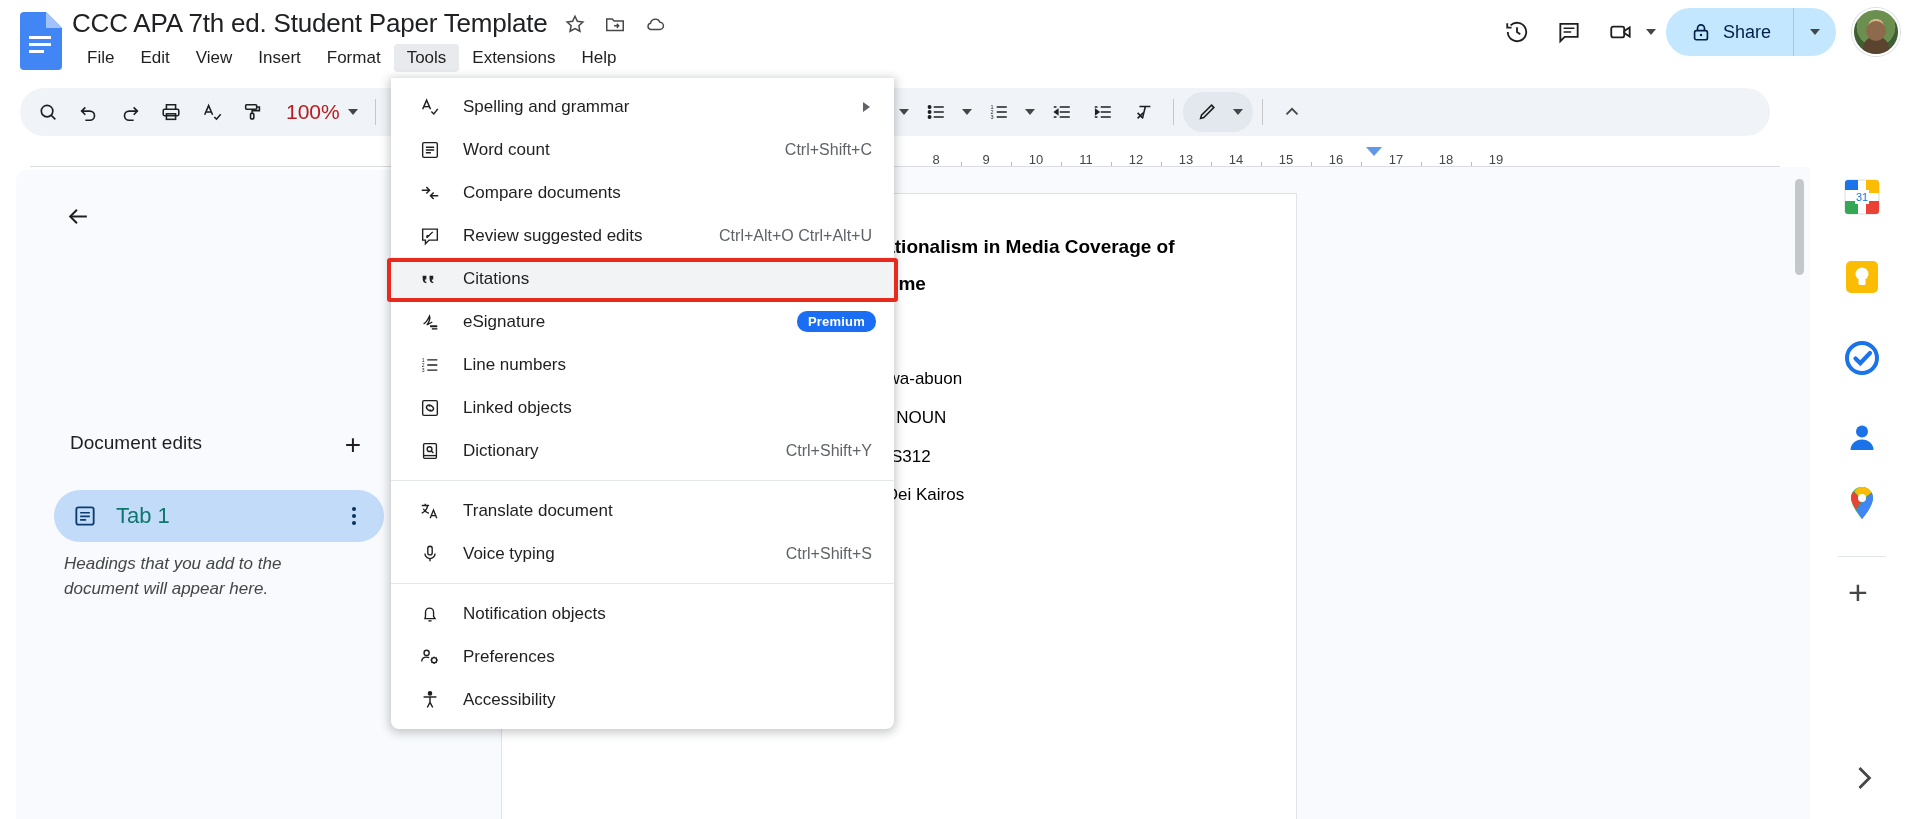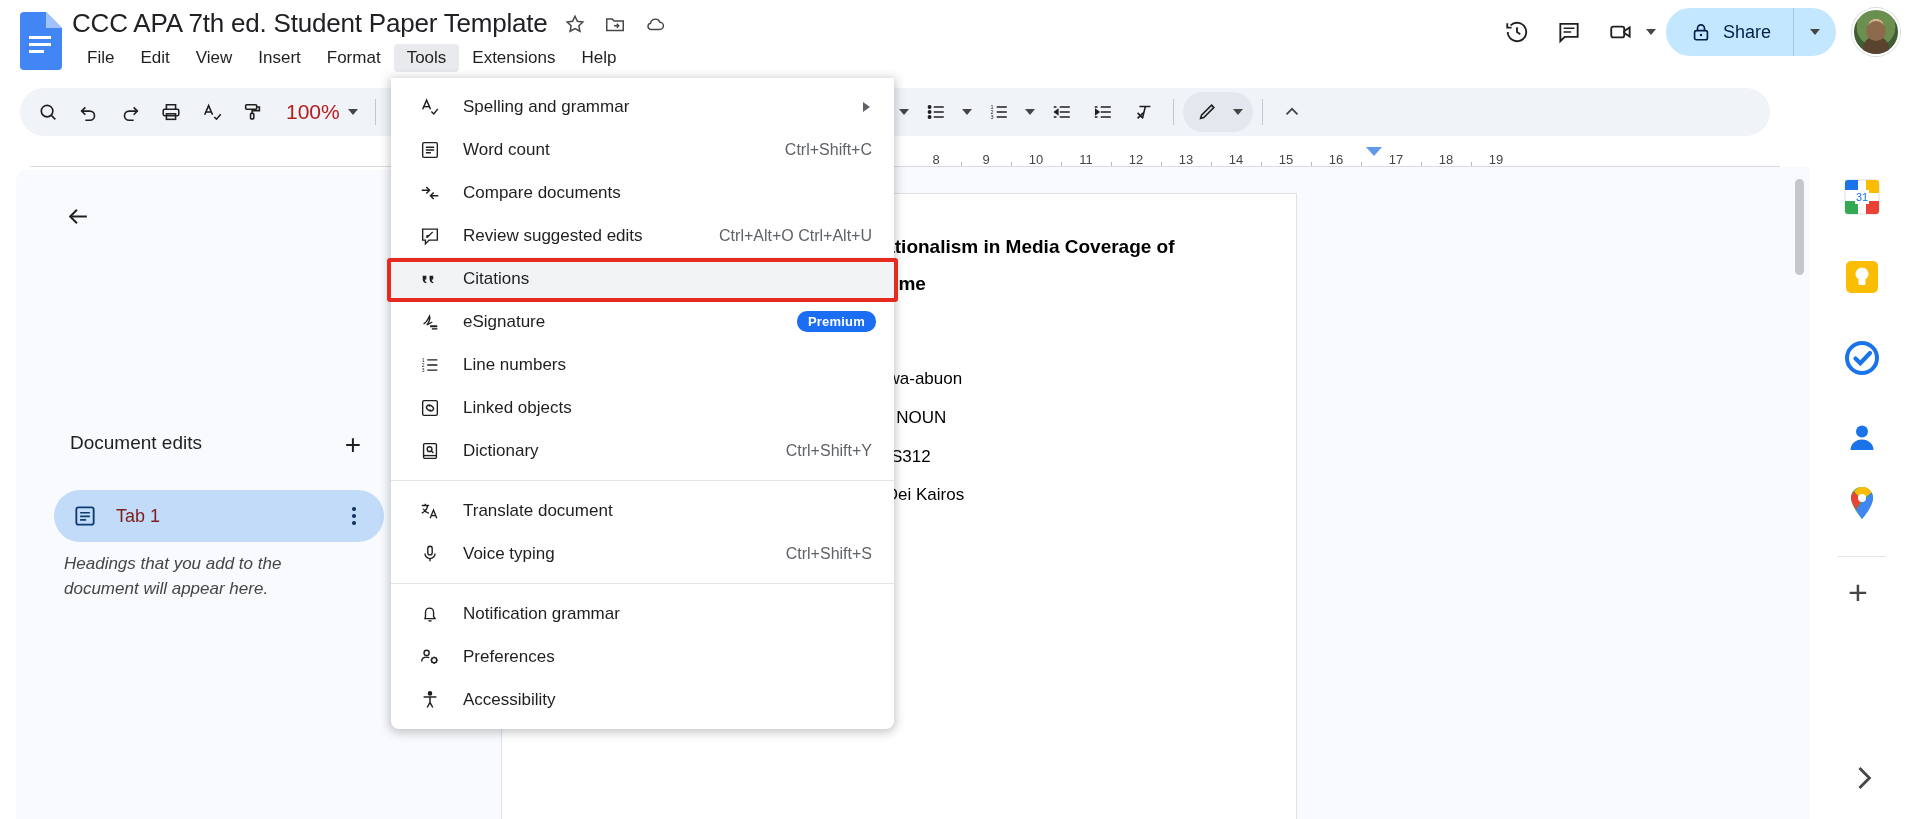--- a/index.html
+++ b/index.html
@@ -74,21 +74,21 @@
   .outline-back { position:absolute; left:40px; top:24px; width:44px; height:44px; border-radius:50%;
                   display:flex; align-items:center; justify-content:center; cursor:pointer; color:#1f1f1f; }
   .outline-back svg { width:25px; height:25px; }
   .outline-hdr { position:absolute; left:54px; top:262px; font-size:19px; color:#1f1f1f; }
   .outline-add { position:absolute; left:320px; top:258px; width:34px; height:34px; display:flex;
                  align-items:center; justify-content:center; cursor:pointer; color:#1f1f1f; font-size:28px; line-height:1; }
   .tab-pill { position:absolute; left:38px; top:320px; width:330px; height:52px; background:#c2dbf8;
               border-radius:26px; display:flex; align-items:center; padding:0 18px; cursor:pointer; }
   .tab-pill .tp-icon { width:26px; height:26px; color:#0b3d73; margin-right:18px; }
   .tab-pill .tp-icon svg { width:26px; height:26px; }
-  .tab-pill .tp-label { font-size:18px; color:#7f1d1d; flex:1; }
+  .tab-pill .tp-label { font-size:22px; color:#0f766e; flex:1; }
   .tp-more { width:24px; display:flex; flex-direction:column; align-items:center; gap:3px; cursor:pointer; }
   .tp-more i { width:4px; height:4px; border-radius:50%; background:#0b2f5e; display:block; }
   .outline-hint { position:absolute; left:48px; top:382px; width:290px; font-size:17px; font-style:italic;
                   color:#444746; line-height:1.45; }
 
   
   .canvas { position:absolute; left:401px; top:167px; right:104px; bottom:0; background:#f8fafd; overflow:hidden; }
   .page { position:absolute; left:100px; top:26px; width:796px; height:640px; background:#fff; border:1px solid #e0e2e6; }
   .page-body { position:absolute; left:96px; right:96px; top:34px; }
   .doc-h1 { font-size:19px; font-weight:bold; color:#000; text-align:center; line-height:1.95;
@@ -648,21 +648,21 @@
 
     <div class="mi-sep"></div>
 
     <div class="mi">
       <span class="mi-icon">
           <svg viewBox="0 0 24 24" fill="none" stroke="#1f1f1f" stroke-width="1.5">
             <path d="M6.5 17h11l-1.6-2.3V10a4.4 4.4 0 0 0-8.8 0v4.7z"></path>
             <path d="M10.3 19.5h3.4"></path>
           </svg>
         </span>
-      <span class="mi-label">Notification grammar</span>
+      <span class="mi-label">Notification objects</span>
     </div>
 
     <div class="mi">
       <span class="mi-icon">
           <svg viewBox="0 0 24 24" fill="none" stroke="#1f1f1f" stroke-width="1.5">
             <circle cx="8.3" cy="7.5" r="2.8"></circle>
             <path d="M3 17c0-3 2.4-4.8 5.3-4.8 1 0 2 .2 2.8.6"></path>
             <circle cx="16.5" cy="15.5" r="2.8"></circle>
             <path d="M16.5 11.5v1.4M16.5 18.2v1.4M12.5 15.5h1.4M19.1 15.5h1.4M13.7 12.7l1 1M18.3 17.3l1 1M19.3 12.7l-1 1M14.7 17.3l-1 1" stroke-width="1.3"></path>
           </svg>

